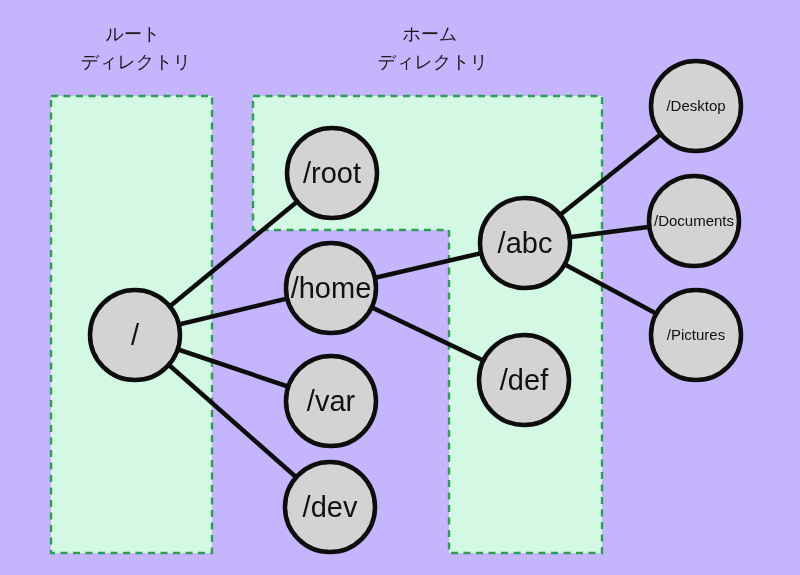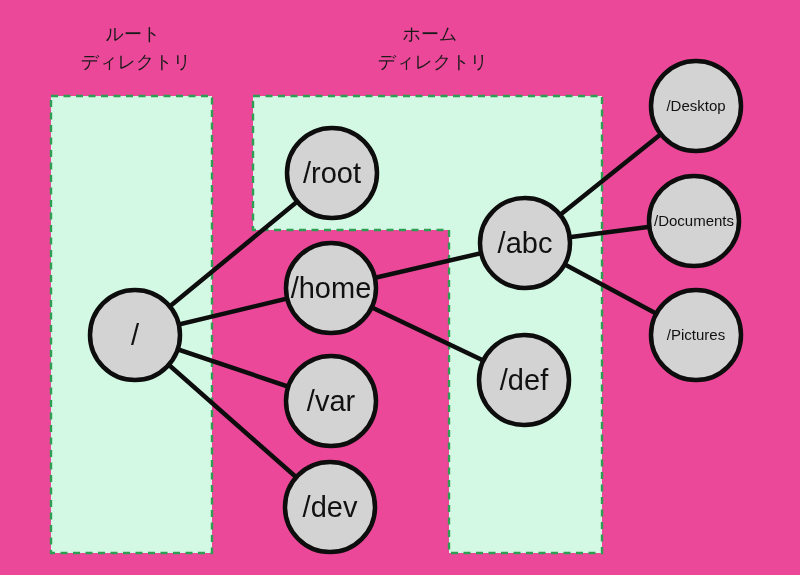--- a/index.html
+++ b/index.html
@@ -4,21 +4,21 @@
 <style>
   html, body {
     margin: 0;
     padding: 0;
     background: #ffffff;
   }
   .stage {
     position: relative;
     width: 800px;
     height: 575px;
-    background: #ec4899;
+    background: #c4b5fd;
     font-family: "Liberation Sans", "DejaVu Sans", sans-serif;
     overflow: hidden;
   }
   svg { display: block; }
   .region {
     fill: #d3f9e4;
     stroke: #2e9e53;
     stroke-width: 2.4;
     stroke-dasharray: 7 5.5;
   }

